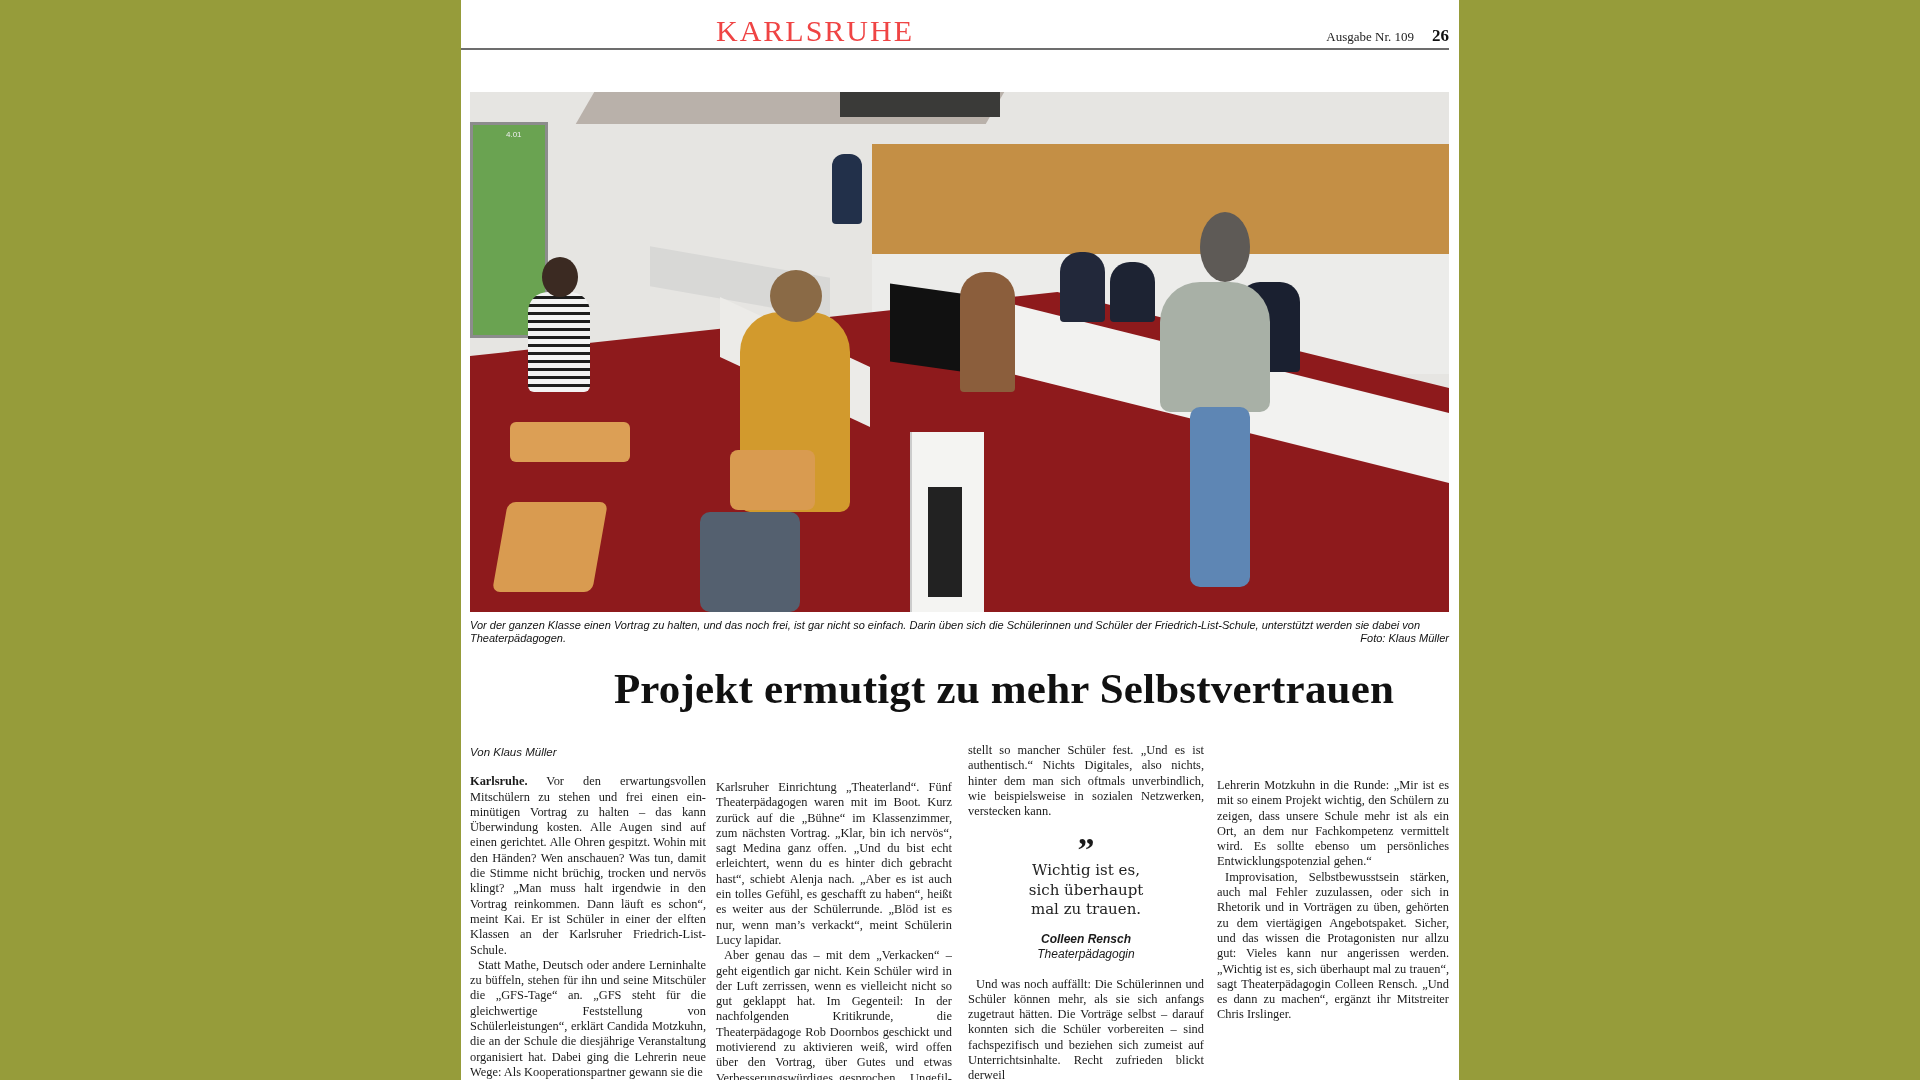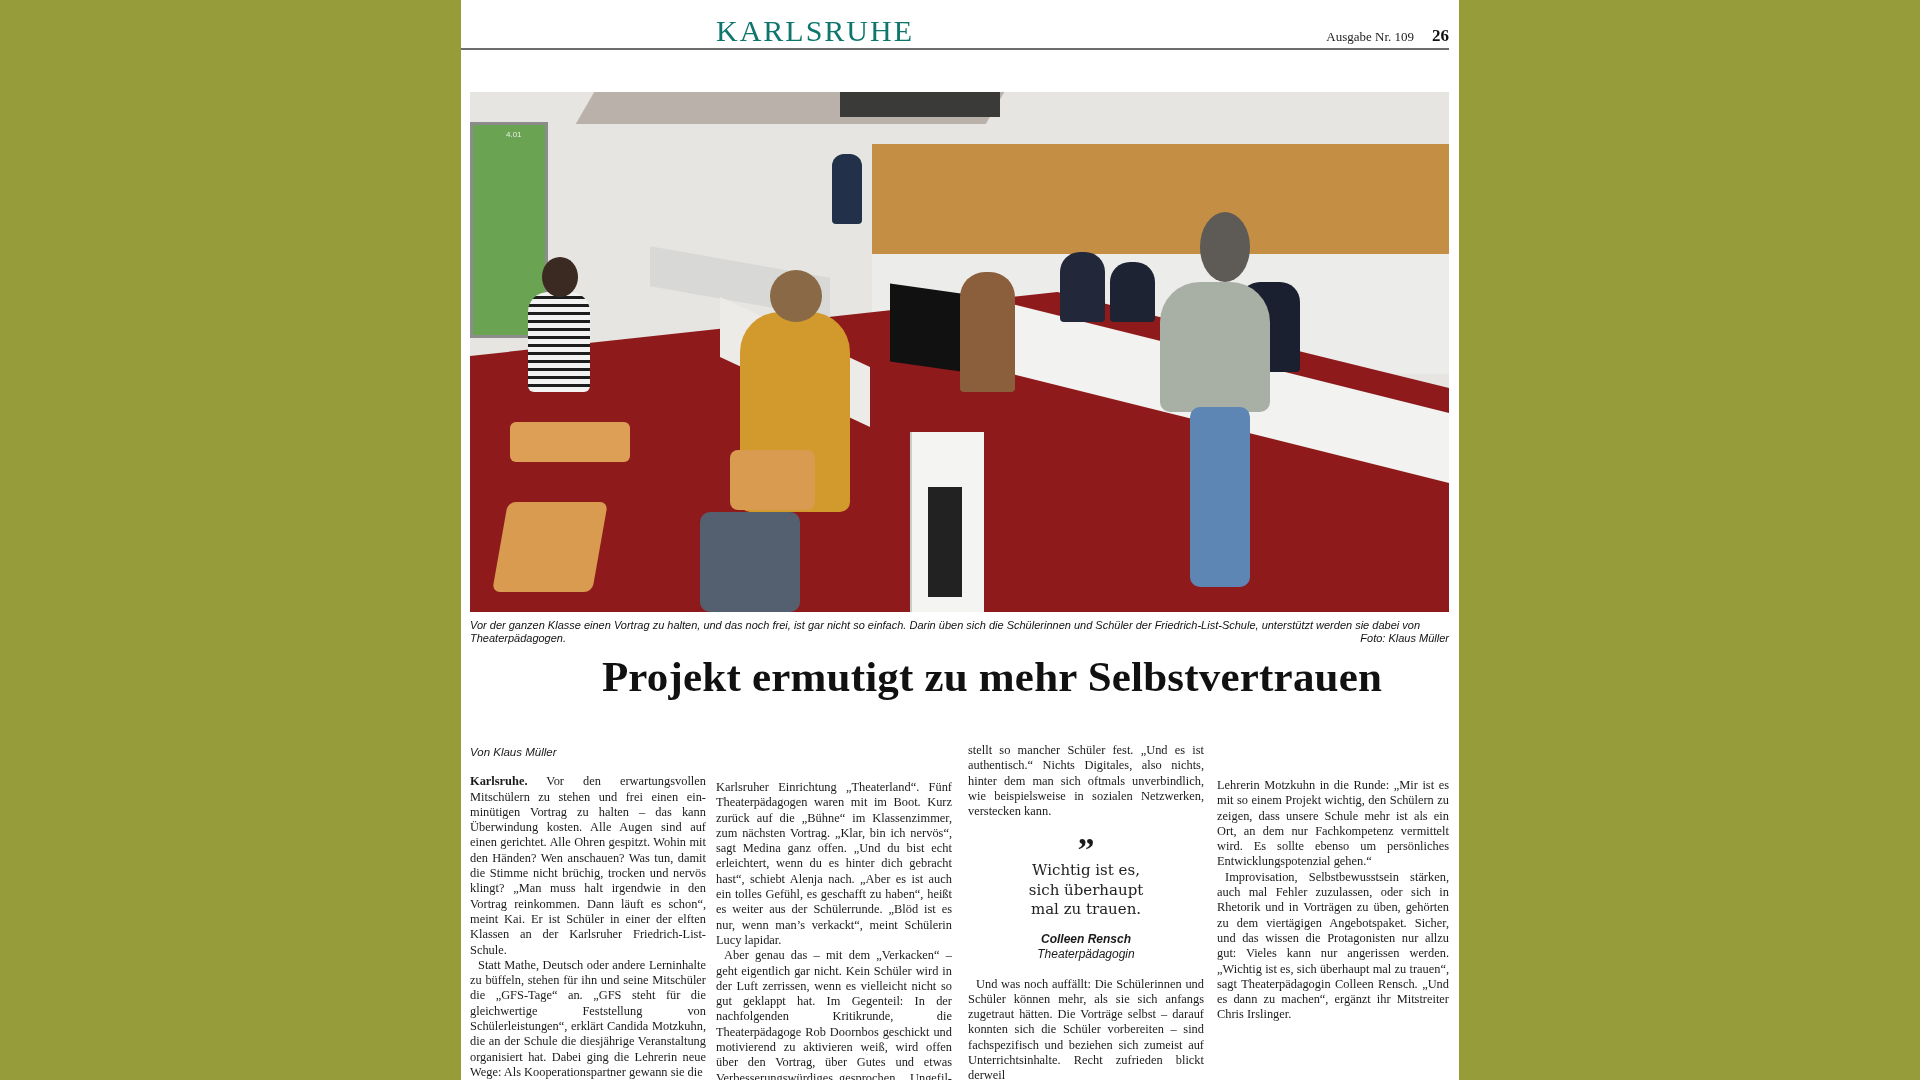--- a/index.html
+++ b/index.html
@@ -9,21 +9,21 @@
     position:relative;
     font-family:"DejaVu Serif", serif;
   }
   .page {
     position:absolute; left:461px; top:0; width:998px; height:1080px;
     background:#ffffff;
   }
   .masthead-city {
     position:absolute; left:255px; top:14px;
     font-family:"Liberation Serif", serif;
-    font-size:30px; letter-spacing:2px; color:#0f766e;
+    font-size:30px; letter-spacing:2px; color:#ef4444;
   }
   .masthead-issue {
     position:absolute; right:10px; top:26px;
     font-family:"Liberation Serif", serif; font-size:13px; color:#222;
     display:flex; align-items:baseline; gap:18px;
   }
   .masthead-issue .pg { font-size:17px; font-weight:bold; color:#111; }
   .rule {
     position:absolute; left:0; right:10px; top:48px; height:2px; background:#6d6d6d;
   }
@@ -125,21 +125,21 @@
     <div style="left:30px;top:410px;width:100px;height:90px;background:#d99b50;border-radius:8px;transform:skewX(-10deg);"></div>
     <div style="left:260px;top:358px;width:85px;height:60px;background:#d99b50;border-radius:8px;"></div>
     <div style="left:230px;top:420px;width:100px;height:100px;background:#54606f;border-radius:10px;"></div>
   </div>
 
   <div class="caption">
     <span>Vor der ganzen Klasse einen Vortrag zu halten, und das noch frei, ist gar nicht so einfach. Darin üben sich die Schülerinnen und Schüler der Friedrich-List-Schule, unterstützt werden sie dabei von Theaterpädagogen.</span>
     <span class="credit">Foto: Klaus Müller</span>
   </div>
 
-  <h1 class="headline" style="margin:0;padding-left:32px;">Projekt ermutigt zu mehr Selbstvertrauen</h1>
+  <h1 class="headline" style="margin:12px;padding-left:32px;">Projekt ermutigt zu mehr Selbstvertrauen</h1>
 
   <div class="col c1">
     <p class="byline">Von Klaus Müller</p>
     <p><span class="dateline">Karlsruhe.</span> <span>Vor den erwartungsvollen Mitschülern zu stehen und frei einen ein­minütigen Vortrag zu halten – das kann Überwindung kosten. Alle Augen sind auf einen gerichtet. Alle Ohren gespitzt. Wohin mit den Händen? Wen anschauen? Was tun, damit die Stimme nicht brüchig, trocken und nervös klingt? „Man muss halt irgendwie in den Vortrag reinkom­men. Dann läuft es schon“, meint Kai. Er ist Schüler in einer der elften Klassen an der Karlsruher Friedrich-List-Schule.</span></p>
     <p class="ind">Statt Mathe, Deutsch oder andere Lerninhalte zu büffeln, stehen für ihn und seine Mitschüler die „GFS-Tage“ an. „GFS steht für die gleichwertige Fest­stellung von Schülerleistungen“, erklärt Candida Motzkuhn, die an der Schule die diesjährige Veranstaltung organisiert hat. Dabei ging die Lehrerin neue Wege: Als Kooperationspartner gewann sie die</p>
   </div>
 
   <div class="col c2">
     <p>Karlsruher Einrichtung „Theaterland“. Fünf Theaterpädagogen waren mit im Boot. Kurz zurück auf die „Bühne“ im Klassenzimmer, zum nächsten Vortrag. „Klar, bin ich nervös“, sagt Medina ganz offen. „Und du bist echt erleichtert, wenn du es hinter dich gebracht hast“, schiebt Alenja nach. „Aber es ist auch ein tolles Gefühl, es geschafft zu haben“, heißt es weiter aus der Schülerrunde. „Blöd ist es nur, wenn man’s verkackt“, meint Schü­lerin Lucy lapidar.</p>
     <p class="ind">Aber genau das – mit dem „Verka­cken“ – geht eigentlich gar nicht. Kein Schüler wird in der Luft zerrissen, wenn es vielleicht nicht so gut geklappt hat. Im Gegenteil: In der nachfolgenden Kri­tikrunde, die Theaterpädagoge Rob Doornbos geschickt und motivierend zu aktivieren weiß, wird offen über den Vortrag, über Gutes und etwas Verbes­serungswürdiges gesprochen. „Ungefil­tert und unmittelbar geht es hier zu“,</p>

